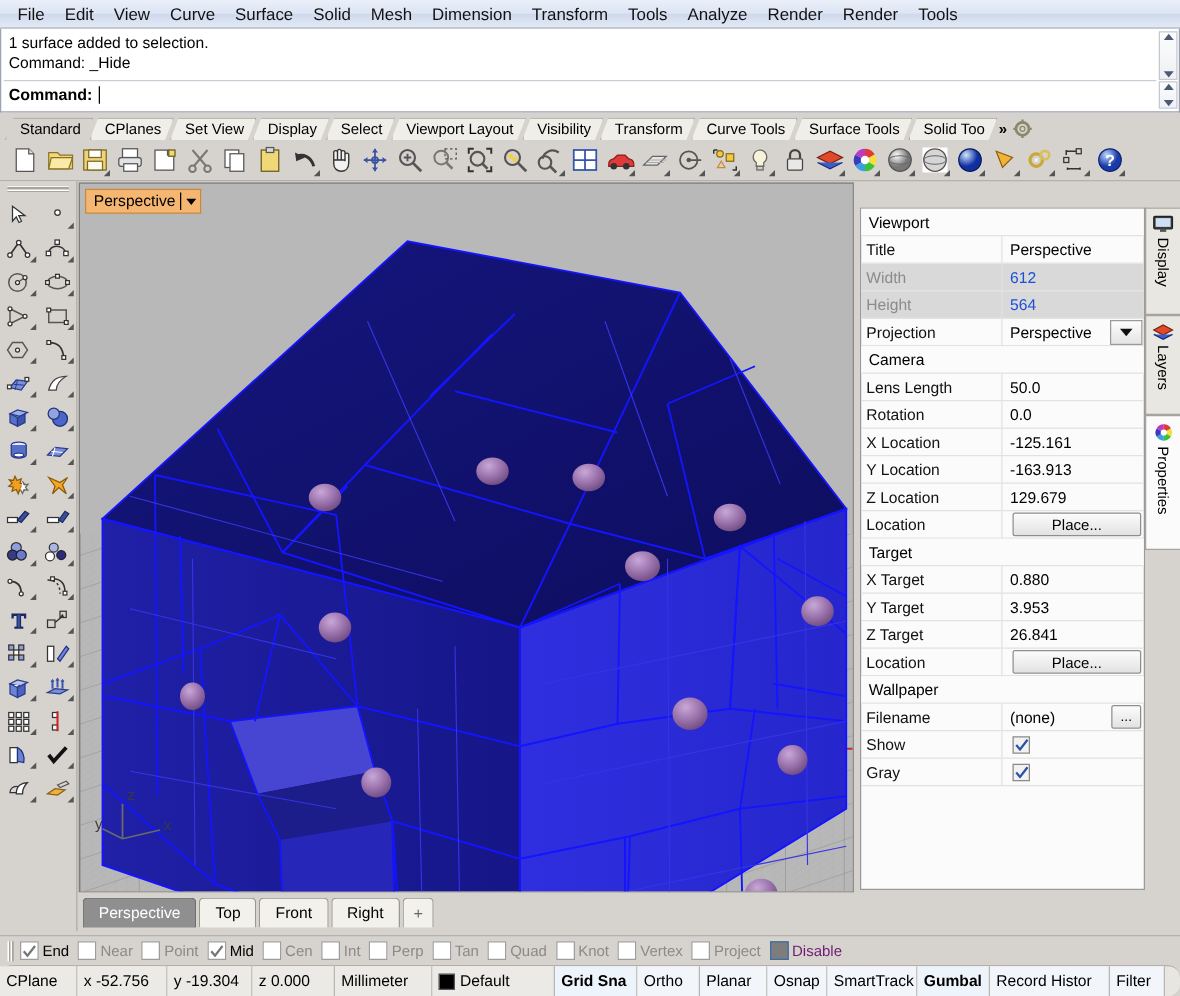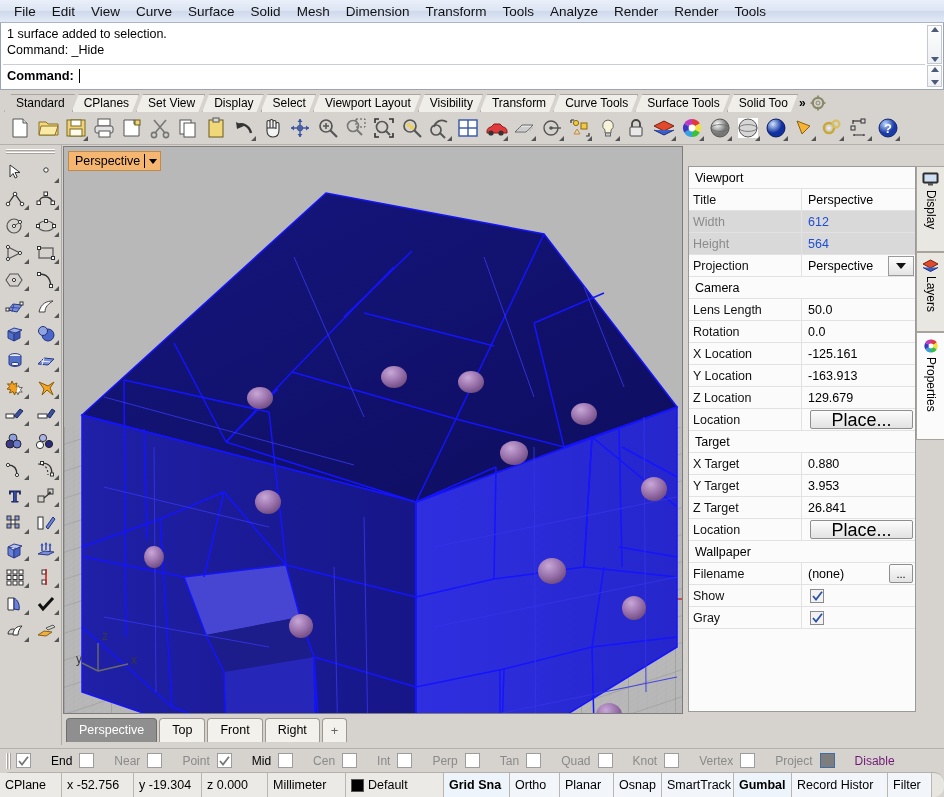--- a/index.html
+++ b/index.html
@@ -146,21 +146,21 @@
     width:26px; height:20px; margin-right:1px;
     background:linear-gradient(to bottom,#fdfdfd,#e4e4e4);
     border:1px solid #9a9a9a; display:flex; align-items:center; justify-content:center;
   }
   .dropbtn .arr { width:0;height:0;border-left:5px solid transparent;border-right:5px solid transparent;
     border-top:6px solid #111; }
   .placebtn {
     flex:1; margin:1px 2px 1px 2px; height:19px;
     background:linear-gradient(to bottom,#fcfcfc,#e2e2e2);
     border:1px solid #8e8e8e; border-radius:2px;
-    display:flex; align-items:center; justify-content:center; font-size:18px;
+    display:flex; align-items:center; justify-content:center; font-size:12px;
   }
   .ellipsisbtn {
     width:24px; height:19px; margin-right:2px;
     background:linear-gradient(to bottom,#fcfcfc,#e2e2e2);
     border:1px solid #8e8e8e; border-radius:2px;
     display:flex; align-items:center; justify-content:center; font-size:11px;
   }
   .chk {
     width:14px;height:14px;border:1px solid #8a8a8a;background:#f2f2f2;
     display:flex;align-items:center;justify-content:center;margin-left:2px;
@@ -185,21 +185,21 @@
   
   .osnapbar {
     position:absolute; left:0; top:748px; width:944px; height:24px;
     background:#d6d3ce; display:flex; align-items:center; padding-left:6px;
     border-top:1px solid #b5b1aa;
   }
   .osnapbar .grip {
     width:5px; height:16px; margin-right:5px;
     background:repeating-linear-gradient(to right,#fff 0 1px,#a8a49d 1px 2px,transparent 2px 3px);
   }
-  .osnap-item { display:flex; align-items:center; margin-right:7px; cursor:default;gap:17px;}
+  .osnap-item { display:flex; align-items:center; margin-right:7px; cursor:default;}
   .osnap-box {
     width:15px;height:15px;border:1px solid #9d9d9d;background:#fff;margin-right:3px;
     display:flex;align-items:center;justify-content:center;
   }
   .osnap-box.filled { background:#7d7d7d; border:1px solid #3c6ea5; }
   .osnap-lbl { font-size:12px; color:#8a8a8a; }
   .osnap-item.on .osnap-lbl { color:#000; }
   .osnap-item.disable .osnap-lbl { color:#000; }
 
   

